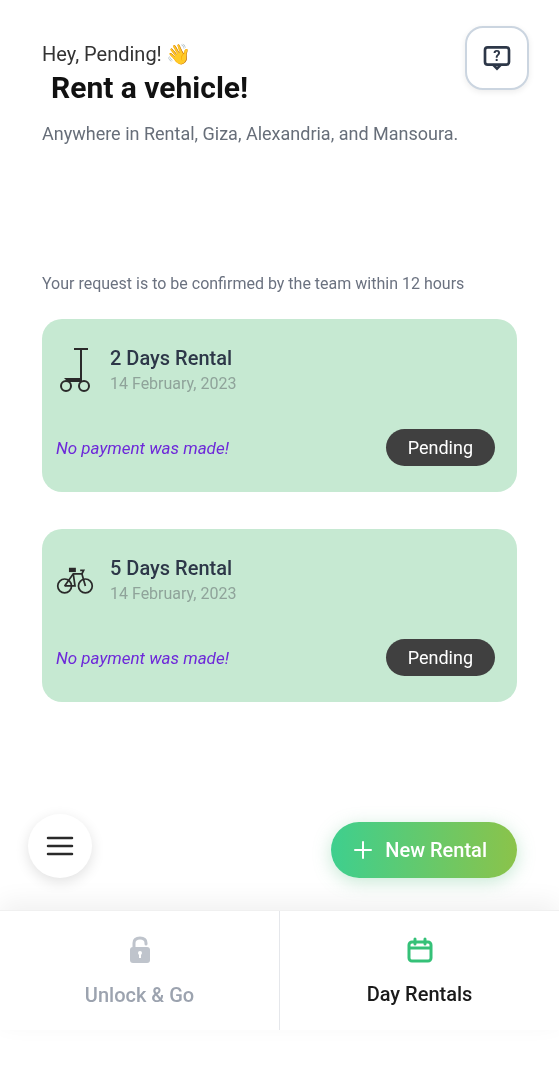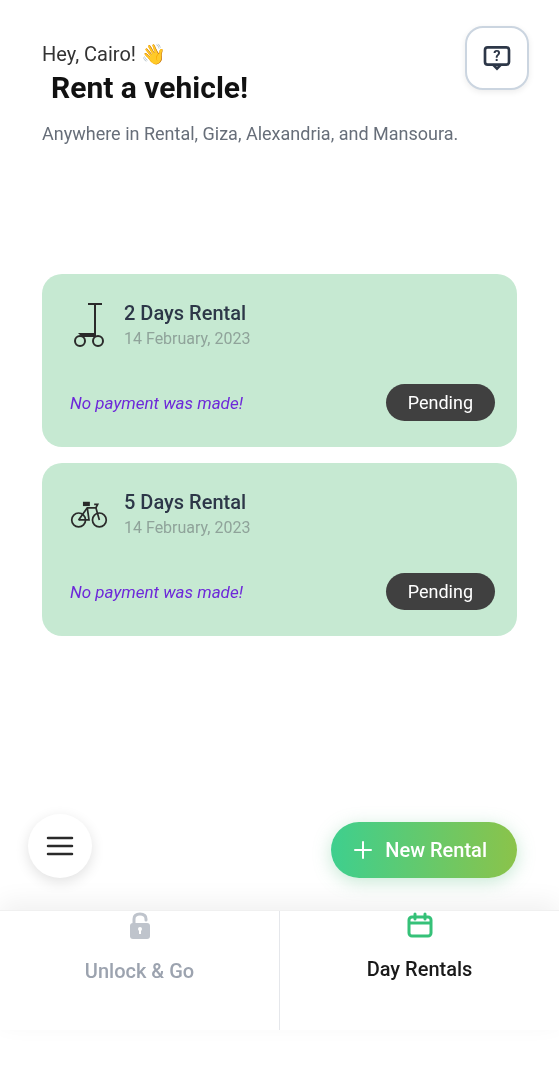--- a/index.html
+++ b/index.html
@@ -52,22 +52,22 @@
       margin-top: 130px;
     }
     .notice {
       font-size: 16px;
       color: #6b7280;
       margin-bottom: 26px;
     }
     .card {
       background: #c6e9d2;
       border-radius: 20px;
-      padding: 26px 22px 26px 28px;
-      margin-bottom: 16px;
+      padding: 26px 22px 26px 14px;
+      margin-bottom: 37px;
     }
     .card-top {
       display: flex;
       align-items: center;
       gap: 16px;
     }
     .vehicle-icon {
       width: 38px;
       height: 48px;
       display: flex;
@@ -146,51 +146,52 @@
       background: #ffffff;
       display: flex;
       border-top: 1px solid #f0f0f0;
       box-shadow: 0 -8px 24px rgba(0,0,0,0.06);
     }
     .nav-item {
       flex: 1;
       display: flex;
       flex-direction: column;
       align-items: center;
-      justify-content: flex-start;
+      justify-content: center;
       gap: 18px;
       cursor: pointer;
     }
     .nav-item:first-child {
       border-right: 1px solid #e5e7eb;
     }
     .nav-label {
       font-size: 20px;
       font-weight: 500;
     }
     .nav-inactive .nav-label { color: #9ca3af; }
     .nav-active .nav-label { color: #1a1a1a; }
   </style>
 </head>
 <body>
 
 <div class="header">
-  <div class="greeting">Hey, Cairo! 👋</div>
+  <div class="greeting">Hey, Pending! 👋</div>
   <div class="title">Rent a vehicle!</div>
   <div class="subtitle">Anywhere in Rental, Giza, Alexandria, and Mansoura.</div>
   <div class="help-button">
     <svg width="32" height="32" viewBox="0 0 24 24" fill="none" stroke="#2d3748" stroke-width="2">
       <rect x="3" y="4" width="18" height="13" rx="2"></rect>
       <path d="M9 17 L12 20 L15 17"></path>
       <text x="12" y="14" font-size="11" text-anchor="middle" fill="#2d3748" stroke="none" font-weight="700">?</text>
     </svg>
   </div>
 </div>
 
 <div class="content">
+  <div class="notice">Your request is to be confirmed by the team within 12 hours</div>
 
   <div class="card">
     <div class="card-top">
       <div class="vehicle-icon">
         <svg width="34" height="46" viewBox="0 0 34 46" fill="#2a2a2a">
           <rect x="22" y="2" width="2" height="30"></rect>
           <rect x="16" y="2" width="14" height="2"></rect>
           <path d="M6 32 L24 32 L24 36 L10 36 Z"></path>
           <circle cx="8" cy="40" r="5" fill="none" stroke="#2a2a2a" stroke-width="2"></circle>
           <circle cx="26" cy="40" r="5" fill="none" stroke="#2a2a2a" stroke-width="2"></circle>

